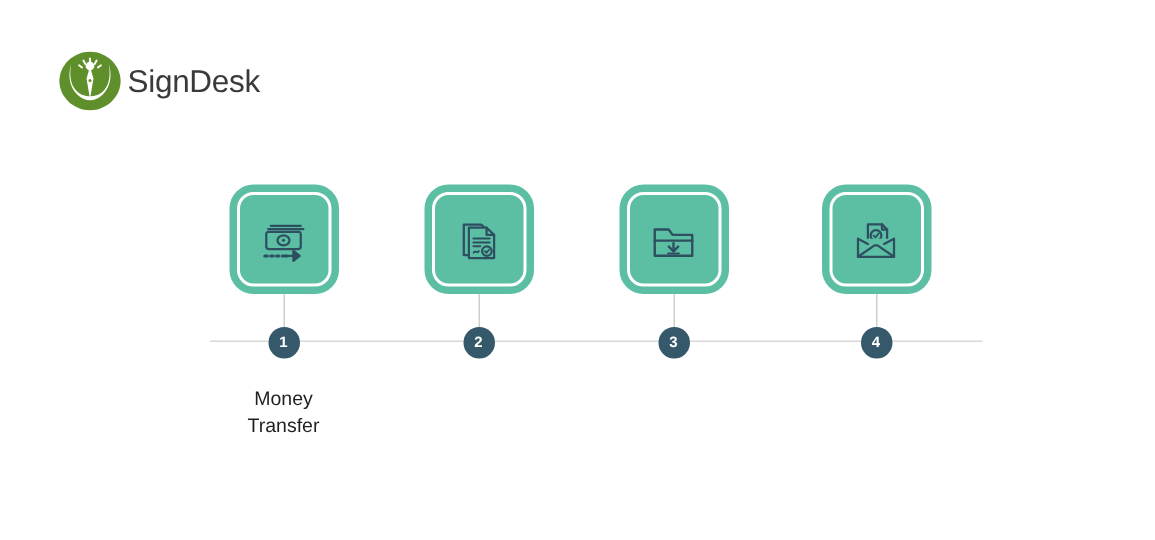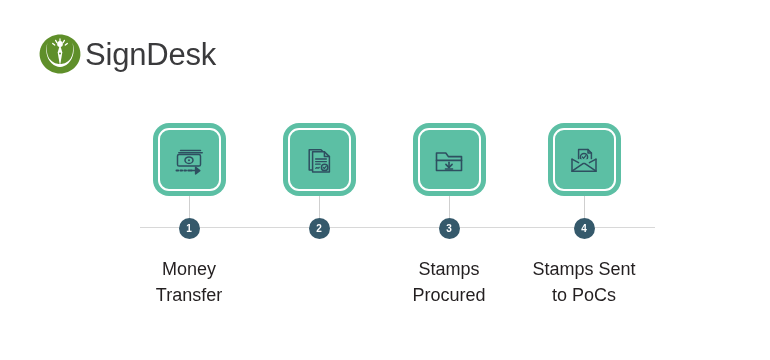--- a/index.html
+++ b/index.html
@@ -25,21 +25,21 @@
     align-items: center;
     height: 48px;
   }
   .logo-mark {
     width: 44px;
     height: 44px;
     flex: 0 0 44px;
     display: block;
   }
   .logo-wordmark {
-    font-size: 31px;
+    font-size: 21px;
     font-weight: 400;
     letter-spacing: -0.2px;
     color: #3a3a3c;
     margin-left: 3px;
     line-height: 1;
     white-space: nowrap;
   }
 
   
   .timeline {
@@ -125,21 +125,21 @@
     display: flex;
     align-items: center;
     justify-content: center;
     line-height: 1;
     position: relative;
     z-index: 3;
   }
 
   .step-label {
     margin-top: 18px;
-    font-size: 18px;
+    font-size: 13px;
     line-height: 1.42;
     color: #231f20;
     text-align: center;
     white-space: pre-line;
     font-weight: 400;
   }
 </style>
 </head>
 <body>
 
@@ -241,22 +241,20 @@
 
               <path d="M20 22.2 L20 27.0"></path>
               <path d="M16.9 24.4 L20 27.6 L23.1 24.4" fill="none"></path>
               <path d="M16.4 29.0 L23.6 29.0" stroke-width="1.4"></path>
             </g>
           </svg>
         </span>
       </div>
       <div class="connector"></div>
       <div class="node">3</div>
-      <div class="step-label">Stamps
-Procured</div>
     </div>
 
     <div class="step" style="left:519px;">
       <div class="card">
         <span class="card-icon">
           <svg viewBox="0 0 40 40" width="40" height="40" aria-hidden="true">
             <g fill="none" stroke="#2e4f60" stroke-width="1.5" stroke-linecap="round" stroke-linejoin="round">
 
               <path d="M14.6 9.6 L24.0 9.6 L27.4 13.0 L27.4 22.6 L14.6 22.6 Z" fill="#5cbfa4"></path>
               <path d="M24.0 9.6 L24.0 13.0 L27.4 13.0"></path>
@@ -267,18 +265,16 @@
               <path d="M8.0 19.2 L8.0 31.2 L32.0 31.2 L32.0 19.2" fill="#5cbfa4"></path>
 
               <path d="M8.0 19.2 L14.6 22.6 M32.0 19.2 L25.4 22.6"></path>
               <path d="M8.0 31.2 L19.0 23.6 L21.0 23.6 L32.0 31.2"></path>
             </g>
           </svg>
         </span>
       </div>
       <div class="connector"></div>
       <div class="node">4</div>
-      <div class="step-label">Stamps Sent
-to PoCs</div>
     </div>
 
   </div>
 </div>
 
 </body></html>

